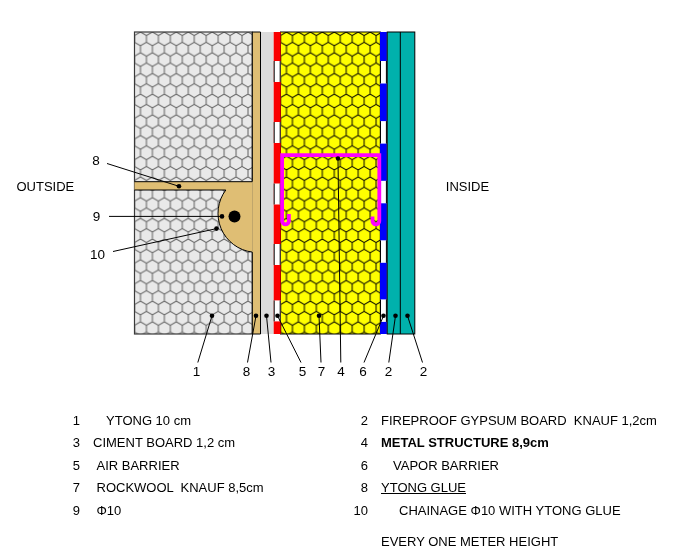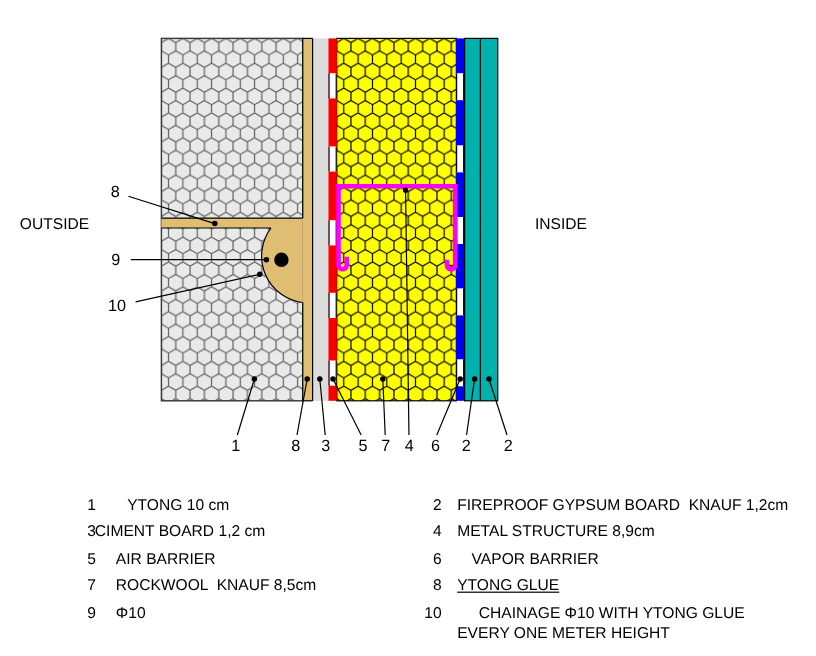--- a/index.html
+++ b/index.html
@@ -159,25 +159,25 @@
         <text x="423.5" y="371" text-anchor="middle" dominant-baseline="central" class="callout-num">2</text>
       </g>
     <g id="extra-dots">
         <circle cx="234.5" cy="216.5" r="6" fill="#000000"></circle>
         <circle cx="338" cy="158.5" r="2.2" fill="#000000"></circle>
       </g>
   </svg>
 
   <div id="legend-left">
       <div class="legend-row" style="top: 0px;"><span class="legend-num" style="left: 40px; width: 40px;">1</span><span class="legend-text" style="left: 106px;">YTONG 10 cm</span></div>
-      <div class="legend-row" style="top: 22.5px;"><span class="legend-num" style="left: 40px; width: 40px;">3</span><span class="legend-text" style="left: 79px;">CIMENT BOARD 1,2 cm</span></div>
+      <div class="legend-row" style="top: 22.5px;"><span class="legend-num" style="left: 40px; width: 40px;">3</span><span class="legend-text" style="left: 93px;">CIMENT BOARD 1,2 cm</span></div>
       <div class="legend-row" style="top: 45px;"><span class="legend-num" style="left: 40px; width: 40px;">5</span><span class="legend-text" style="left: 96.5px;">AIR BARRIER</span></div>
       <div class="legend-row" style="top: 67.5px;"><span class="legend-num" style="left: 40px; width: 40px;">7</span><span class="legend-text" style="left: 96.5px; text-align: right;">ROCKWOOL  KNAUF 8,5cm</span></div>
       <div class="legend-row" style="top: 90px;"><span class="legend-num" style="left: 40px; width: 40px;">9</span><span class="legend-text" style="left: 96.5px;">Φ10</span></div>
     </div>
   <div id="legend-right">
       <div class="legend-row" style="top: 0px;"><span class="legend-num" style="left: 328px; width: 40px;">2</span><span class="legend-text" style="left: 381px; text-align: right;">FIREPROOF GYPSUM BOARD  KNAUF 1,2cm</span></div>
-      <div class="legend-row" style="top: 22.5px;"><span class="legend-num" style="left: 328px; width: 40px;">4</span><span class="legend-text" style="left: 381px;">METAL STRUCTURE 8,9cm</span></div>
+      <div class="legend-row" style="top: 22.5px;"><span class="legend-num" style="left: 328px; width: 40px;">4</span><span class="legend-text" style="left: 381px; font-weight: bold;">METAL STRUCTURE 8,9cm</span></div>
       <div class="legend-row" style="top: 45px;"><span class="legend-num" style="left: 328px; width: 40px;">6</span><span class="legend-text" style="left: 393px;">VAPOR BARRIER</span></div>
       <div class="legend-row" style="top: 67.5px;"><span class="legend-num" style="left: 328px; width: 40px;">8</span><span class="legend-text" style="left: 381px; text-decoration: underline;">YTONG GLUE</span></div>
-      <div class="legend-row" style="top: 90px;"><span class="legend-num" style="left: 328px; width: 40px;">10</span><span class="legend-text" style="left: 399px;">CHAINAGE Φ10 WITH YTONG GLUE</span><span class="legend-text" style="left: 381px; top: 17px;">EVERY ONE METER HEIGHT</span></div>
+      <div class="legend-row" style="top: 90px;"><span class="legend-num" style="left: 328px; width: 40px;">10</span><span class="legend-text" style="left: 399px;">CHAINAGE Φ10 WITH YTONG GLUE</span><span class="legend-text" style="left: 381px; top: 31px;">EVERY ONE METER HEIGHT</span></div>
     </div>
 </div>
 
 </body></html>

